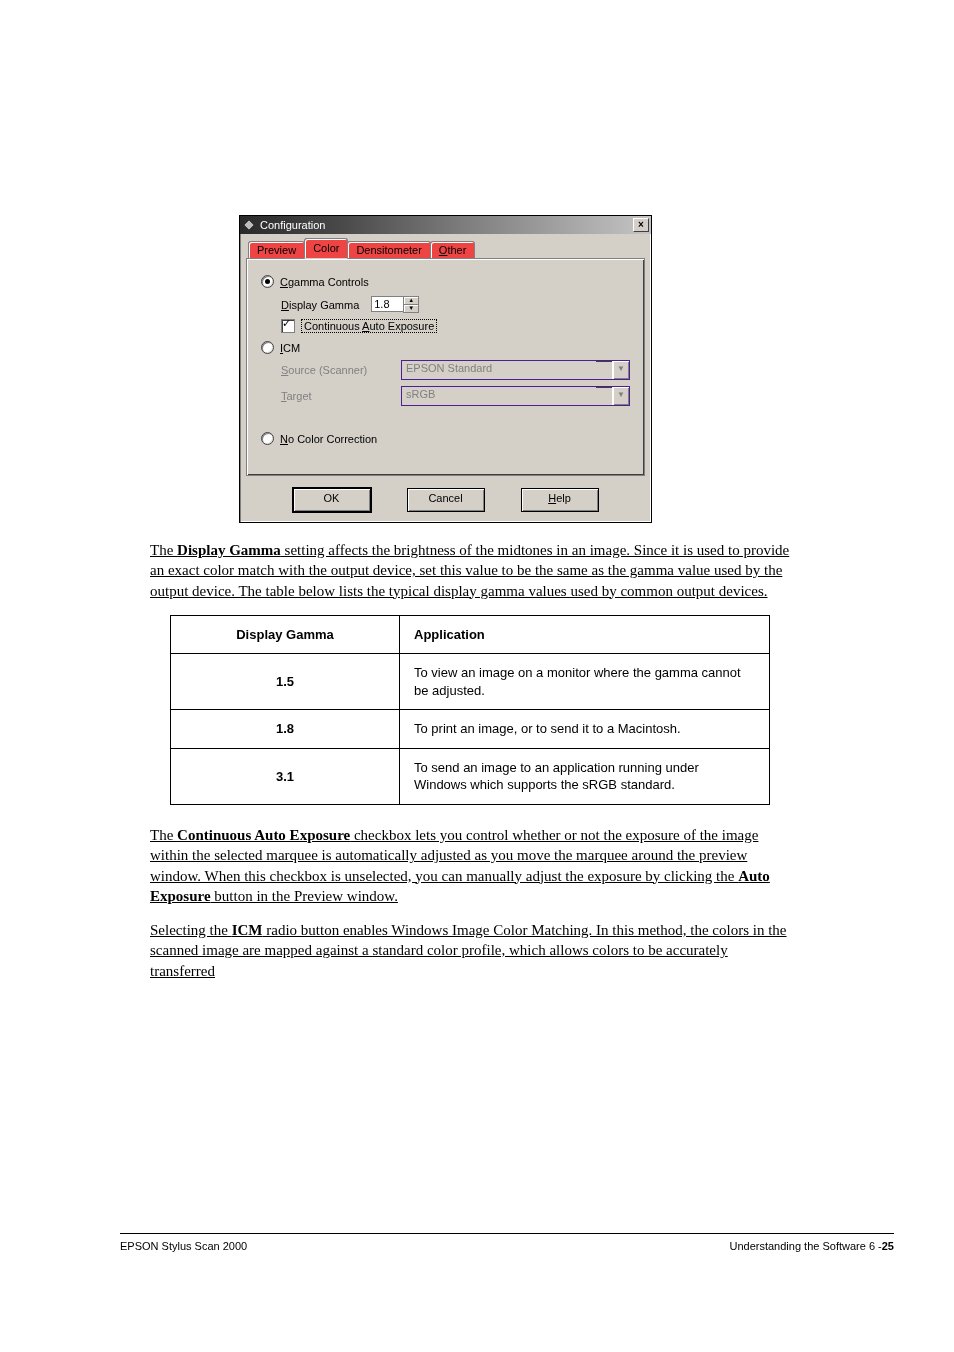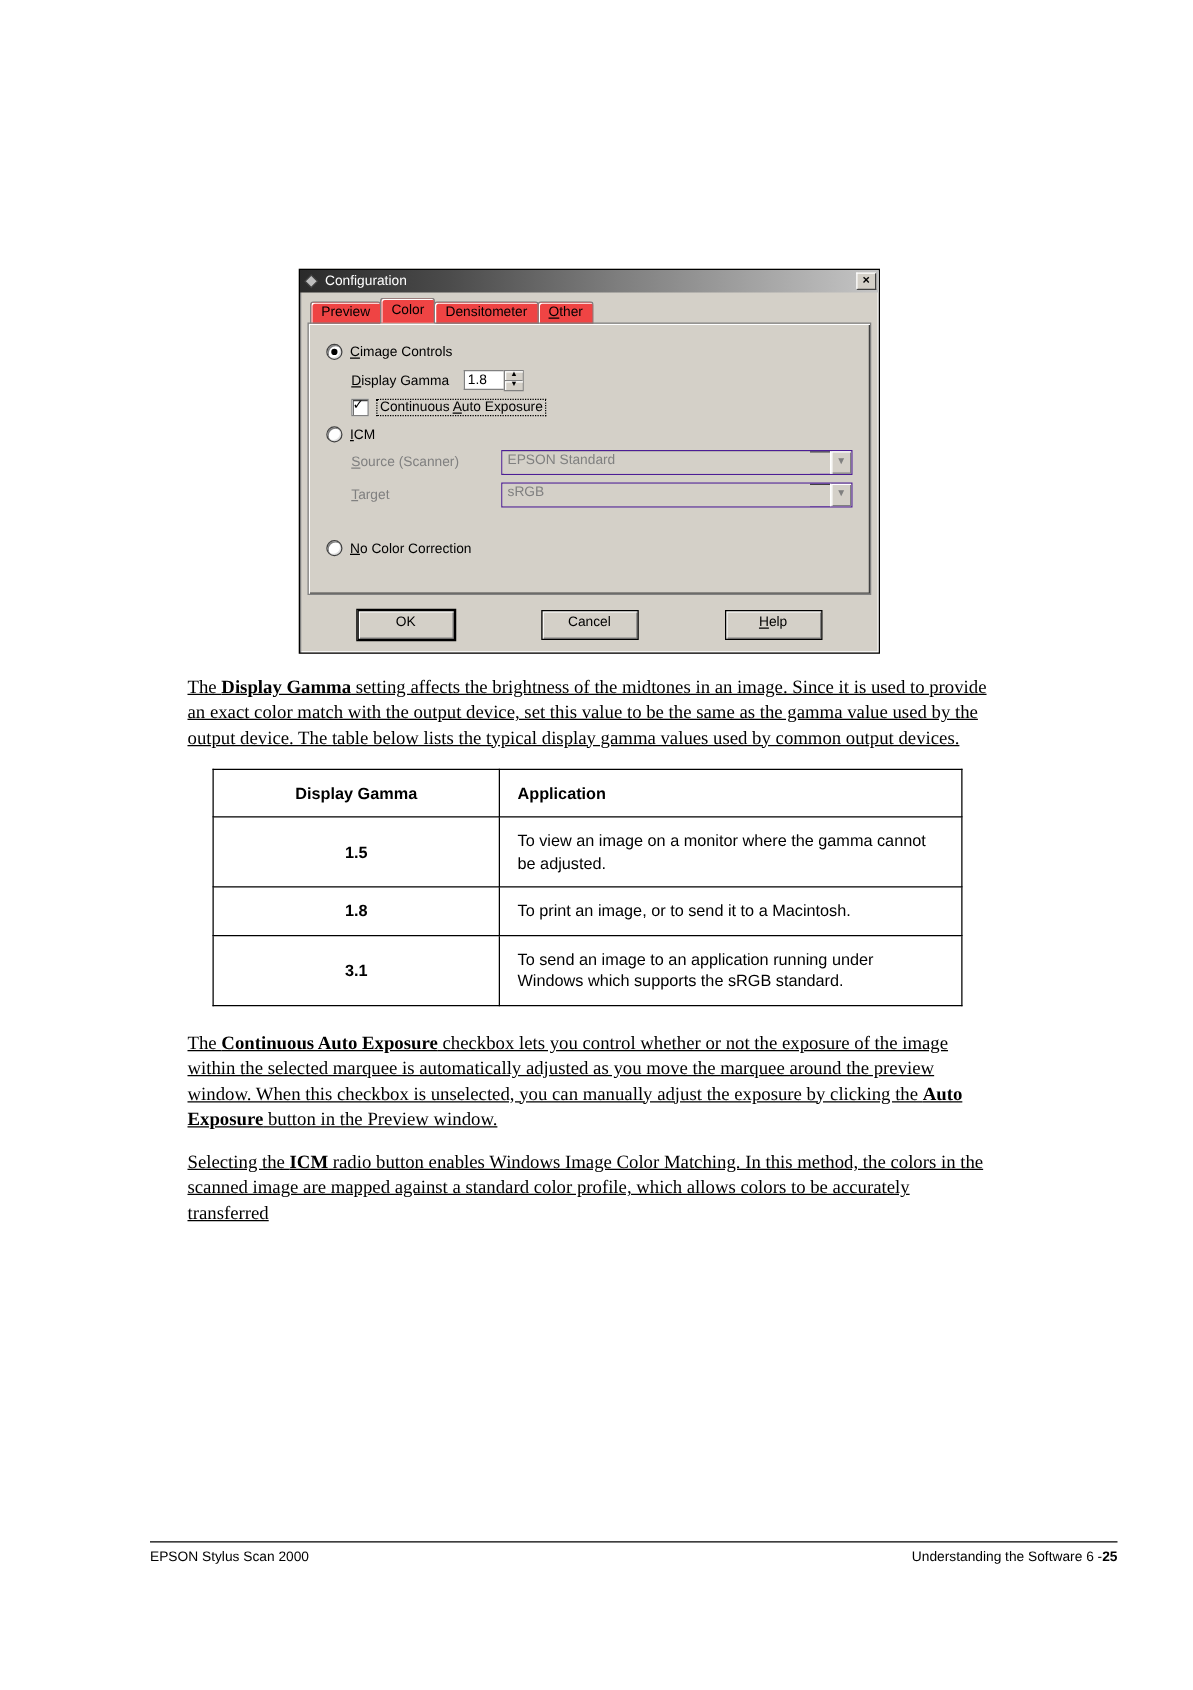--- a/index.html
+++ b/index.html
@@ -14,21 +14,21 @@
     height: 1352px;
     position: relative;
     box-sizing: border-box;
   }
 
   
   .dialog-wrap {
     position: absolute;
     left: 239px;
     top: 215px;
-    width: 465px;
+    width: 413px;
     font-family: "MS Sans Serif", Tahoma, Arial, sans-serif;
     font-size: 11px;
     color: #000;
   }
   .dialog {
     border: 1px solid #000;
     background: #d4d0c8; 
     box-shadow: 1px 1px 0 #808080 inset, -1px -1px 0 #fff inset;
   }
   .titlebar {
@@ -215,21 +215,21 @@
     color: #808080;
     text-align: center;
     font-size: 8px;
     line-height: 16px;
     box-shadow: inset 1px 1px 0 #fff, inset -1px -1px 0 #808080;
   }
 
   .btnrow {
     display: flex;
     justify-content: center;
-    gap: 69px;
+    gap: 36px;
     margin-top: 12px;
   }
   .winbtn {
     min-width: 76px;
     height: 22px;
     border: 1px solid #000;
     background: #d4d0c8;
     box-shadow: inset 1px 1px 0 #fff, inset -1px -1px 0 #808080;
     font-size: 11px;
     font-family: inherit;
@@ -308,21 +308,21 @@
           <div class="tab">Preview</div>
           <div class="tab active">Color</div>
           <div class="tab">Densitometer</div>
           <div class="tab"><span class="u">O</span>ther</div>
         </div>
 
         <div class="tabpanel">
 
           <div class="radio-row">
             <span class="radio-dot checked"></span>
-            <span><span class="u">C</span><span>image Controls</span></span>
+            <span><span class="u">C</span><span>gamma Controls</span></span>
           </div>
 
           <div class="indent">
             <div class="gamma-row">
               <span><span class="u">D</span><span>isplay Gamma</span></span>
               <span class="spin">
                 <input type="text" value="1.8" style="">
                 <span class="btns">
                   <span class="sbtn">▲</span>
                   <span class="sbtn">▼</span>

